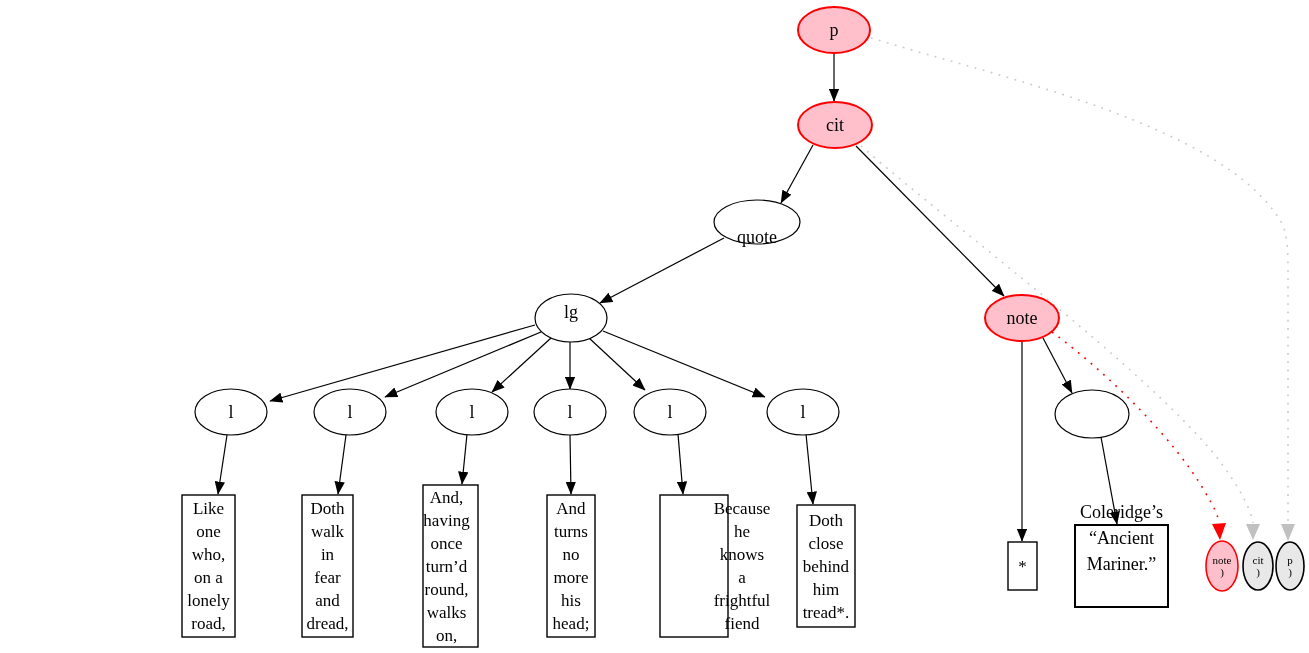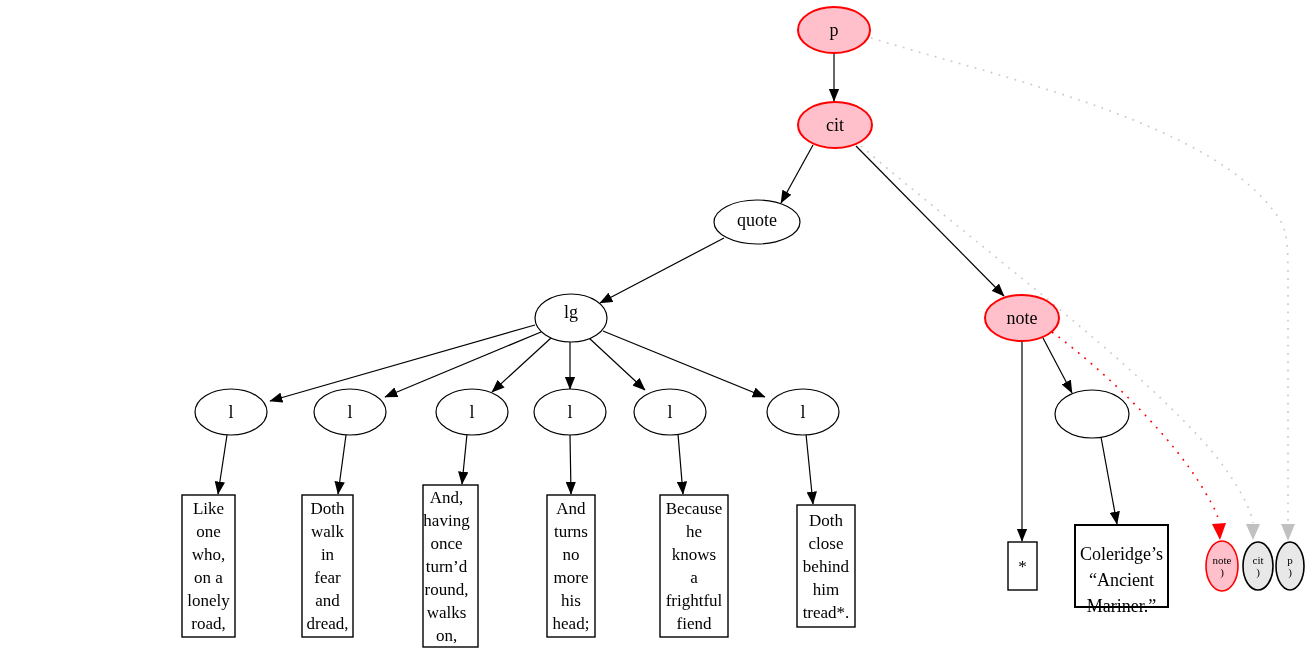--- a/index.html
+++ b/index.html
@@ -84,21 +84,21 @@
     <rect x="423" y="485" width="55" height="162" fill="#ffffff" stroke="#000000" stroke-width="1.4"></rect>
     <rect x="547" y="495" width="48" height="142" fill="#ffffff" stroke="#000000" stroke-width="1.4"></rect>
     <rect x="660" y="495" width="68" height="142" fill="#ffffff" stroke="#000000" stroke-width="1.4"></rect>
     <rect x="797" y="505" width="58" height="122" fill="#ffffff" stroke="#000000" stroke-width="1.4"></rect>
     <rect x="1008" y="542" width="29" height="48" fill="#ffffff" stroke="#000000" stroke-width="1.4"></rect>
     <rect x="1075" y="525" width="93" height="82" fill="#ffffff" stroke="#000000" stroke-width="2"></rect>
   </svg>
 
   <div class="lbl node-lbl" style="left:797px;top:7px;width:74px;height:46px;">p</div>
   <div class="lbl node-lbl" style="left:798px;top:102px;width:74px;height:46px;">cit</div>
-  <div class="lbl node-lbl" style="left:714px;top:198px;width:86px;height:44px;">quote</div>
+  <div class="lbl node-lbl" style="left:714px;top:215px;width:86px;height:44px;">quote</div>
   <div class="lbl node-lbl" style="left:535px;top:288px;width:72px;height:48px;">lg</div>
   <div class="lbl node-lbl" style="left:195px;top:389px;width:72px;height:46px;">l</div>
   <div class="lbl node-lbl" style="left:314px;top:389px;width:72px;height:46px;">l</div>
   <div class="lbl node-lbl" style="left:436px;top:389px;width:72px;height:46px;">l</div>
   <div class="lbl node-lbl" style="left:534px;top:389px;width:72px;height:46px;">l</div>
   <div class="lbl node-lbl" style="left:634px;top:389px;width:72px;height:46px;">l</div>
   <div class="lbl node-lbl" style="left:767px;top:389px;width:72px;height:46px;">l</div>
   <div class="lbl node-lbl" style="left:985px;top:295px;width:74px;height:46px;">note</div>
 
   <div class="lbl leaf-lbl" style="left:182px;top:495px;width:53px;height:142px;border-radius:23px;">Like
@@ -119,33 +119,33 @@
 turn’d
 round,
 walks
 on,</div>
   <div class="lbl leaf-lbl" style="left:547px;top:495px;width:48px;height:142px;">And
 turns
 no
 more
 his
 head;</div>
-  <div class="lbl leaf-lbl" style="left:660px;top:495px;width:68px;height:142px;">Because
+  <div class="lbl leaf-lbl" style="left:660px;top:495px;width:68px;height:142px;padding-left:48px;">Because
 he
 knows
 a
 frightful
 fiend</div>
   <div class="lbl leaf-lbl" style="left:797px;top:505px;width:58px;height:122px;">Doth
 close
 behind
 him
 tread*.</div>
   <div class="lbl leaf-lbl" style="left:1008px;top:542px;width:29px;height:48px;">*</div>
-  <div class="lbl big-leaf-lbl" style="left:1075px;top:539px;width:93px;height:82px;border-radius:11px;">Coleridge’s
+  <div class="lbl big-leaf-lbl" style="left:1075px;top:497px;width:93px;height:82px;border-radius:11px;">Coleridge’s
 “Ancient
 Mariner.”</div>
 
   <div class="lbl end-lbl" style="left:1206px;top:541px;width:32px;height:50px;">note
 )</div>
   <div class="lbl end-lbl" style="left:1243px;top:542px;width:30px;height:48px;">cit
 )</div>
   <div class="lbl end-lbl" style="left:1276px;top:542px;width:28px;height:48px;">p
 )</div>
 

